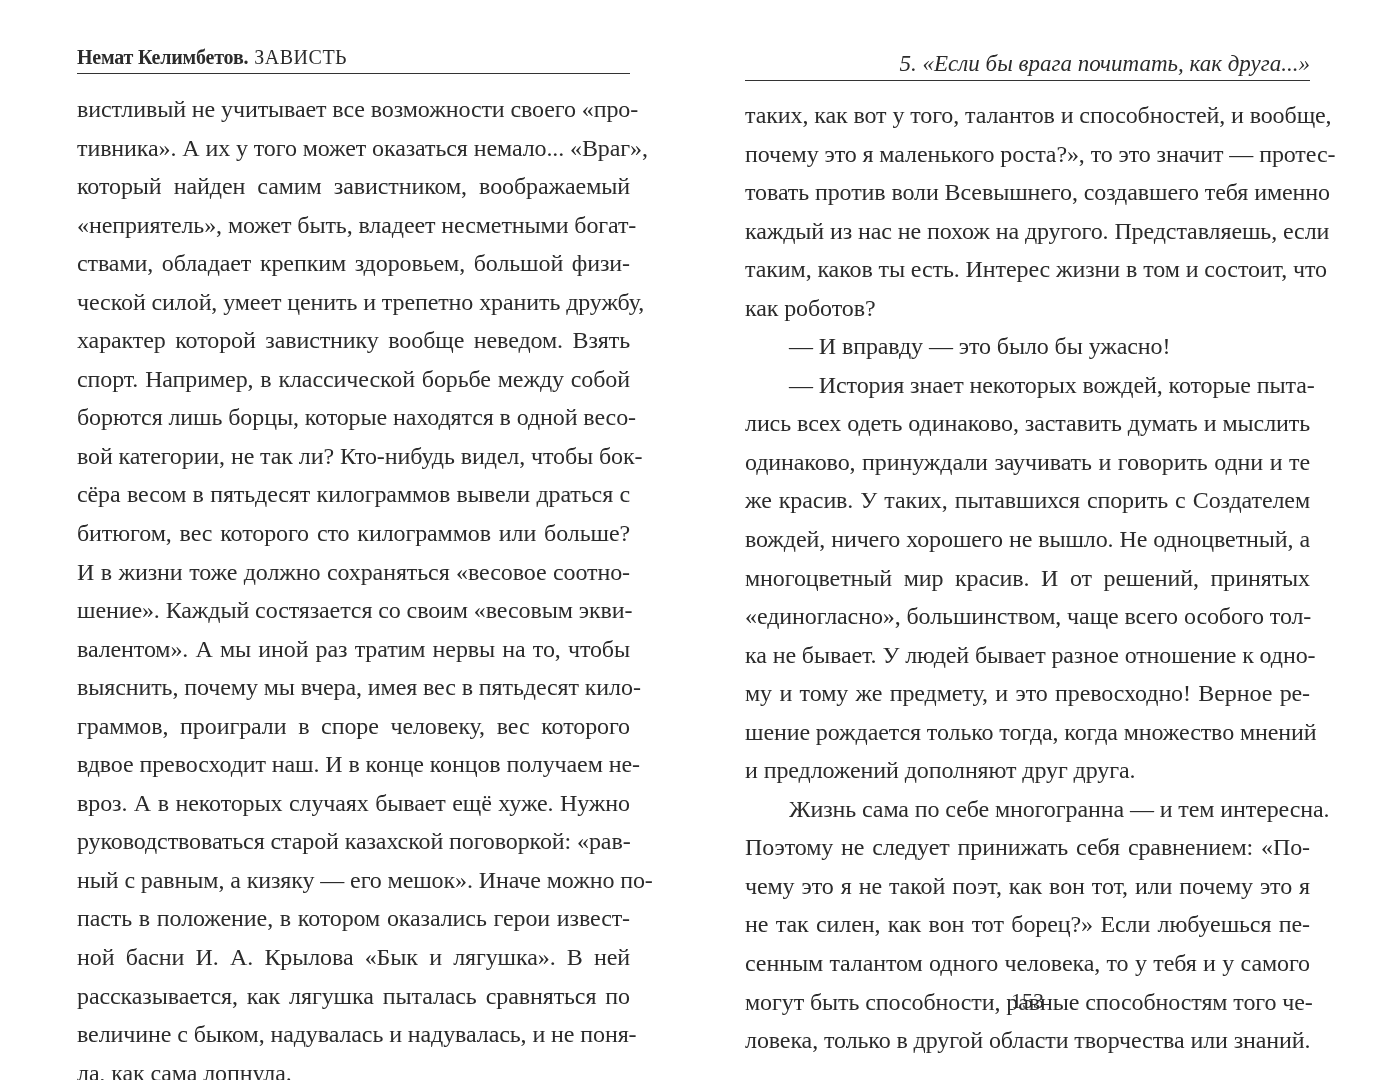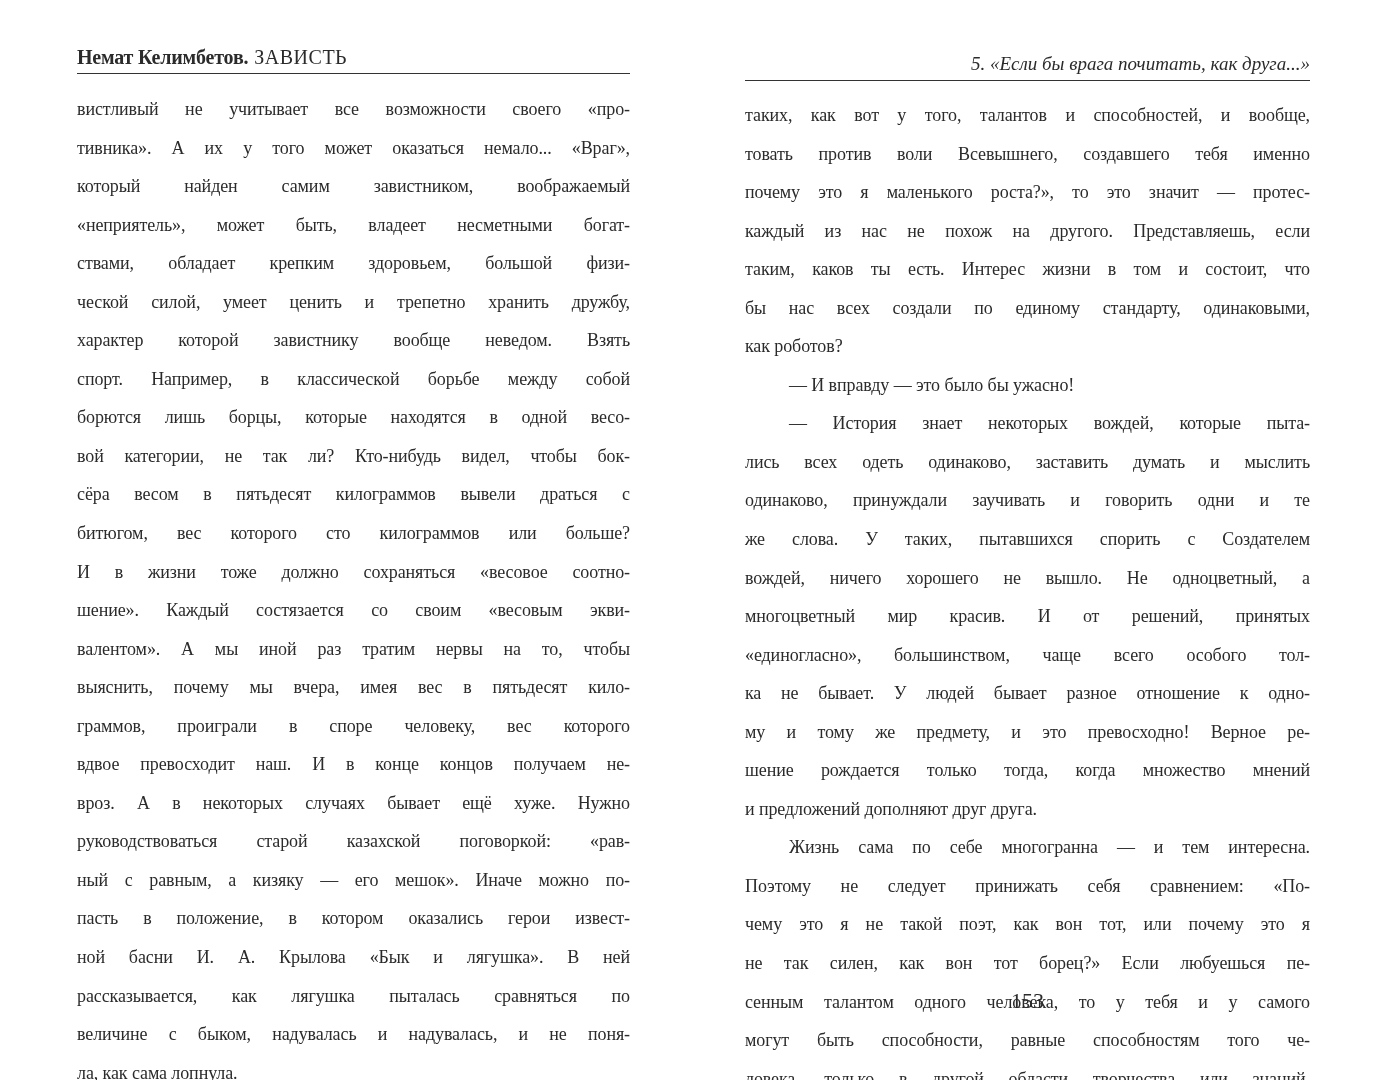--- a/index.html
+++ b/index.html
@@ -15,31 +15,31 @@
   .page.left  { left: 77px;  width: 553px; }
   .page.right { left: 745px; width: 565px; }
 
   .running-head {
     position: absolute; left: 0; right: 0;
     border-bottom: 1.6px solid #333;
     font-size: 20px; line-height: 24px; padding-bottom: 4px;
     white-space: nowrap;
   }
   .page.left .running-head { top: 45px; }
-  .page.right .running-head { top: 52px; text-align: right; font-style: italic; font-size: 19px; }
+  .page.right .running-head { top: 52px; text-align: right; font-style: italic; font-size: 23px; }
   .rh-author { font-weight: bold; letter-spacing: -0.2px; }
   .rh-title { letter-spacing: 0.5px; margin-left: 6px; }
 
   .body-text { position: absolute; left: 0; right: 0; }
   .page.left .body-text { top: 90px; }
   .page.right .body-text { top: 96px; }
 
   .line {
     display: block; height: 38.55px; line-height: 38.55px;
-    font-size: 18px; white-space: nowrap;
+    font-size: 24px; white-space: nowrap;
     text-align: justify; text-align-last: justify;
     letter-spacing: -0.1px;
   }
   .line.last { text-align-last: left; }
   .line.indent { padding-left: 44px; }
   .line.italic { text-align-last: left; }
 
   .folio {
     position: absolute; left: 0; right: 0; text-align: center;
     font-size: 22px;
@@ -85,31 +85,30 @@
         <span class="line last">ла, как сама лопнула.</span>
       </div>
   </div>
 
   <div class="page right">
     <div class="running-head">
       <span>5. «Если бы врага почитать, как друга...»</span>
     </div>
     <div class="body-text" id="right-body">
         <span class="line">таких, как вот у того, талантов и способностей, и вообще,</span>
+        <span class="line">почему это я маленького роста?», то это значит — протес-</span>
         <span class="line">товать против воли Всевышнего, создавшего тебя именно</span>
-        <span class="line">почему это я маленького роста?», то это значит — протес-</span>
         <span class="line">каждый из нас не похож на другого. Представляешь, если</span>
         <span class="line">таким, каков ты есть. Интерес жизни в том и состоит, что</span>
-        <span class="line">бы нас всех создали по единому стандарту, одинаковыми,</span>
         <span class="line last">как роботов?</span>
         <span class="line indent italic">— И вправду — это было бы ужасно!</span>
         <span class="line indent">— История знает некоторых вождей, которые пыта-</span>
         <span class="line">лись всех одеть одинаково, заставить думать и мыслить</span>
         <span class="line">одинаково, принуждали заучивать и говорить одни и те</span>
-        <span class="line">же слова. У таких, пытавшихся спорить с Создателем</span>
+        <span class="line">же красив. У таких, пытавшихся спорить с Создателем</span>
         <span class="line">вождей, ничего хорошего не вышло. Не одноцветный, а</span>
         <span class="line">многоцветный мир красив. И от решений, принятых</span>
         <span class="line">«единогласно», большинством, чаще всего особого тол-</span>
         <span class="line">ка не бывает. У людей бывает разное отношение к одно-</span>
         <span class="line">му и тому же предмету, и это превосходно! Верное ре-</span>
         <span class="line">шение рождается только тогда, когда множество мнений</span>
         <span class="line last">и предложений дополняют друг друга.</span>
         <span class="line indent">Жизнь сама по себе многогранна — и тем интересна.</span>
         <span class="line">Поэтому не следует принижать себя сравнением: «По-</span>
         <span class="line">чему это я не такой поэт, как вон тот, или почему это я</span>

